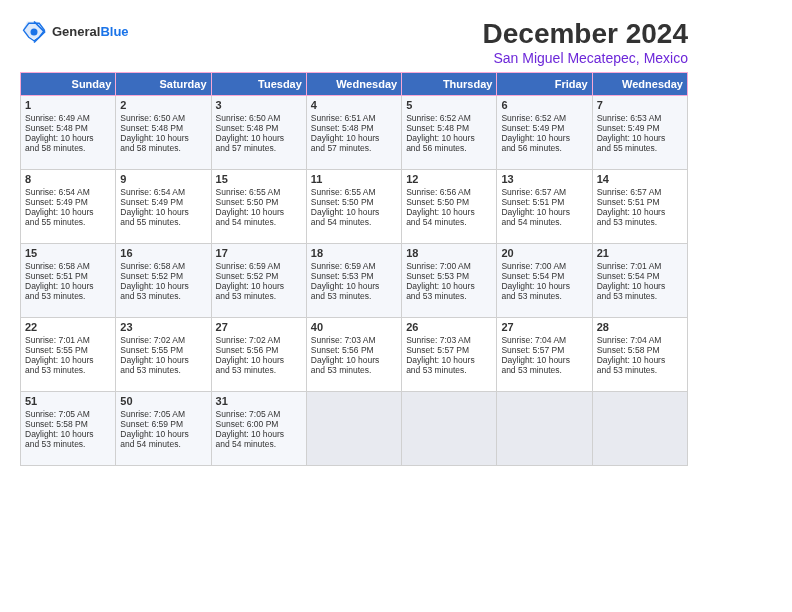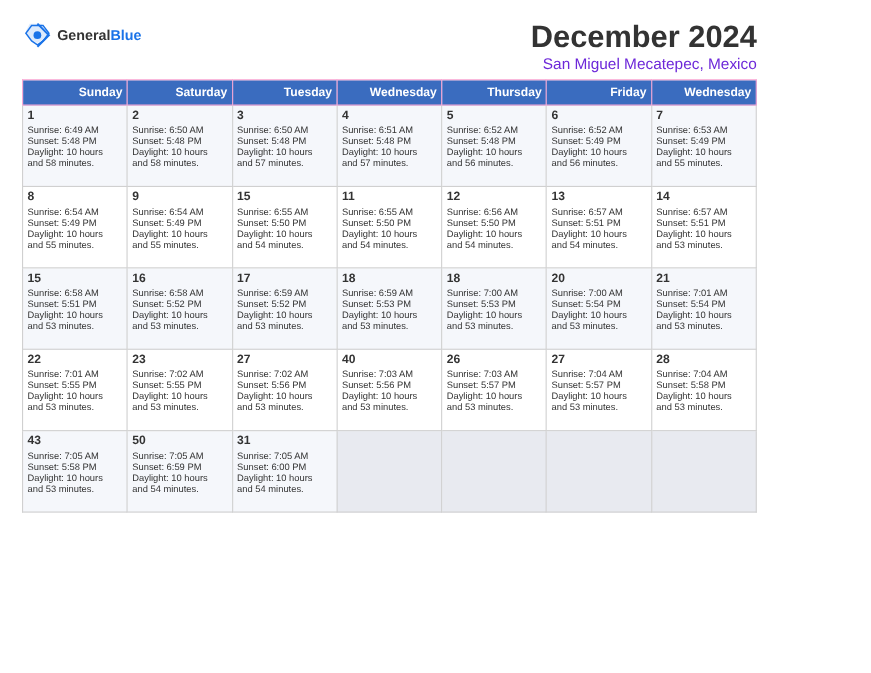--- a/index.html
+++ b/index.html
@@ -322,21 +322,21 @@
           <td>
             <span class="day-num">28</span>
             <div>Sunrise: 7:04 AM</div>
             <div>Sunset: 5:58 PM</div>
             <div>Daylight: 10 hours</div>
             <div>and 53 minutes.</div>
           </td>
         </tr>
         <tr>
           <td>
-            <span class="day-num">43</span>
+            <span class="day-num">51</span>
             <div>Sunrise: 7:05 AM</div>
             <div>Sunset: 5:58 PM</div>
             <div>Daylight: 10 hours</div>
             <div>and 53 minutes.</div>
           </td>
           <td>
             <span class="day-num">50</span>
             <div>Sunrise: 7:05 AM</div>
             <div>Sunset: 6:59 PM</div>
             <div>Daylight: 10 hours</div>

